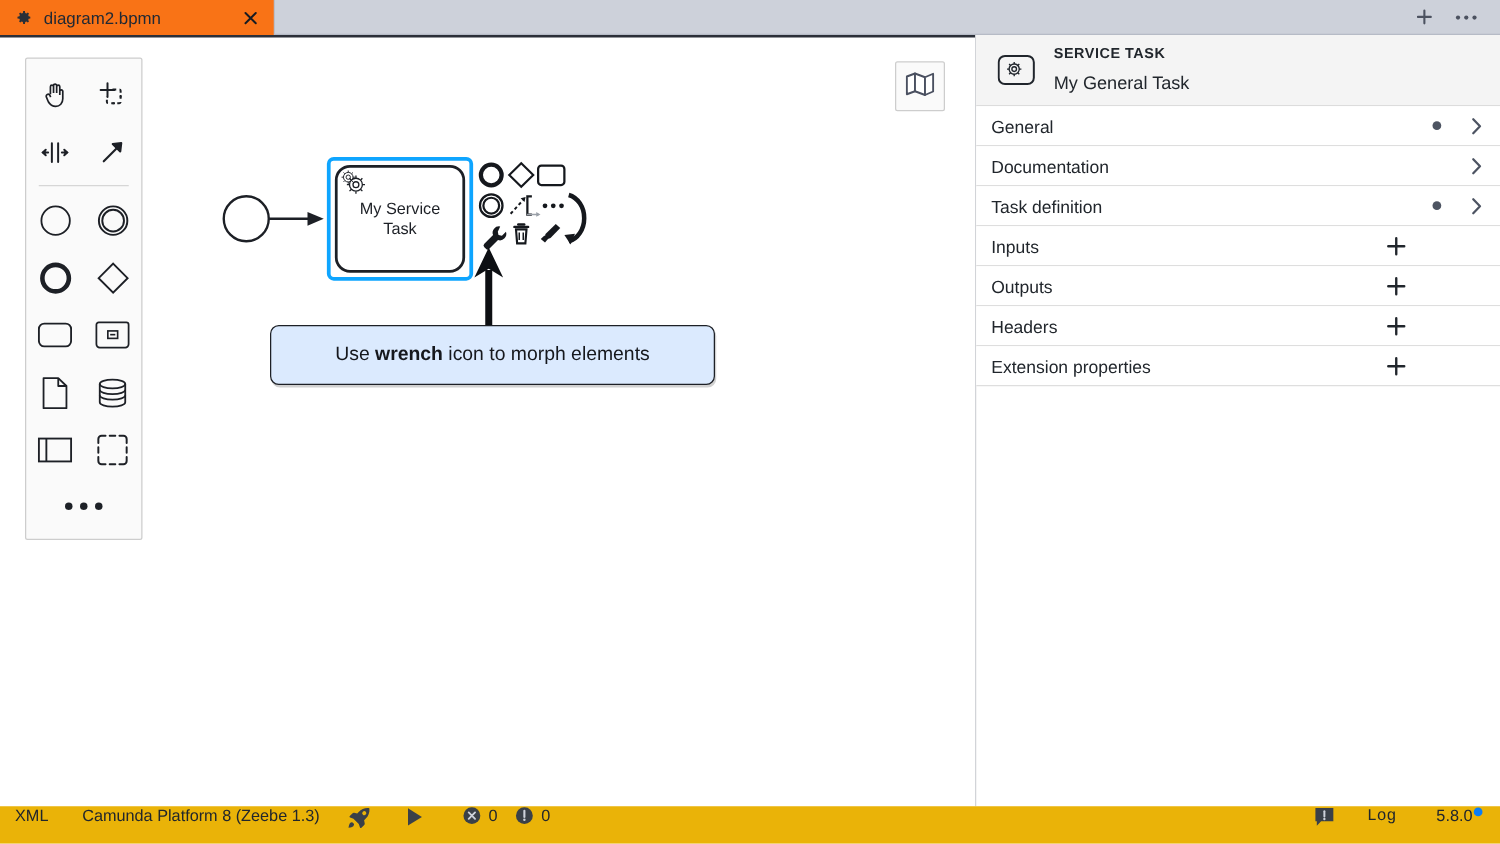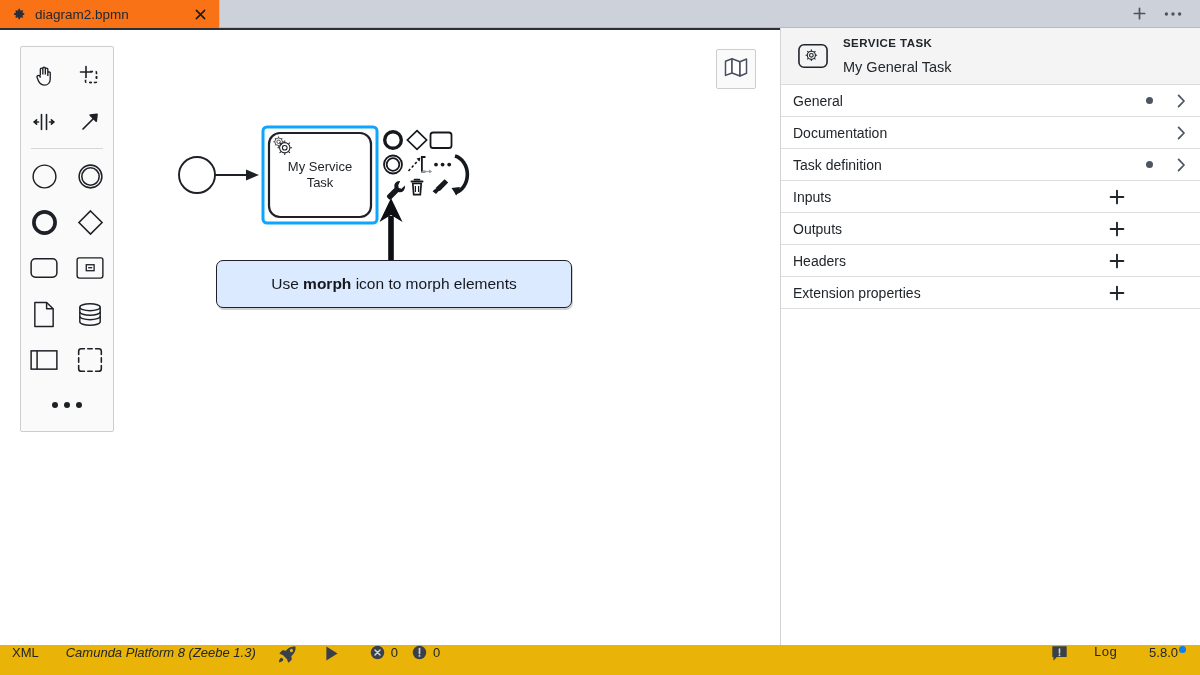--- a/index.html
+++ b/index.html
@@ -131,21 +131,21 @@
   
   .statusbar {
     position: absolute; left: 0; top: 645px; width: 1200px; height: 30px;
     background: #eab308;
     display: flex; align-items: flex-start;
     font-size: 13px; color: #21262c;
     padding: 0 14px 0 12px;
   }
   .sb-item { display: flex; align-items: center; }
   .sb-xml { margin-right: 27px; }
-  .sb-engine { margin-right: 22px; font-style: italic; }
+  .sb-engine { margin-right: 22px; }
   .sb-icon { display: flex; align-items: center; justify-content: center; color: #3a4048; }
   .sb-deploy { margin-right: 26px; }
   .sb-run { margin-right: 30px; }
   .sb-count { display: flex; align-items: center; gap: 6px; margin-right: 14px; }
   .sb-spacer { flex: 1 1 auto; }
   .sb-log { margin: 0 32px 0 26px; font-family: Liberation Mono, monospace; }
   .sb-version { position: relative; display: flex; align-items: flex-start; }
   .sb-badge { width: 7px; height: 7px; border-radius: 50%; background: #0a7df7; margin-left: 1px; margin-top: 1px; }
 </style>
 </head>
@@ -393,21 +393,21 @@
 
         <g>
           <path d="M391 230 V186" stroke="#0d0f13" stroke-width="5.6"></path>
           <path d="M379.5 192 L391 168 L402.5 192 L391 185 Z" fill="#0d0f13"></path>
         </g>
       </svg>
     </div>
 
     <div class="callout">
       <span>
-        <span>Use </span><b>morph</b><span> icon to morph elements</span>
+        <span>Use </span><b>wrench</b><span> icon to morph elements</span>
       </span>
     </div>
   </div>
 
   <div class="props">
     <div class="props-header">
       <span class="props-icon">
         <svg width="30" height="26" viewBox="0 0 32 26">
           <rect x="1" y="1" width="30" height="24" rx="5.4" fill="none" stroke="#20252c" stroke-width="1.7"></rect>
           <g transform="translate(6.5,4.5) scale(0.62)" fill="none" stroke="#20252c" stroke-width="1.9">

